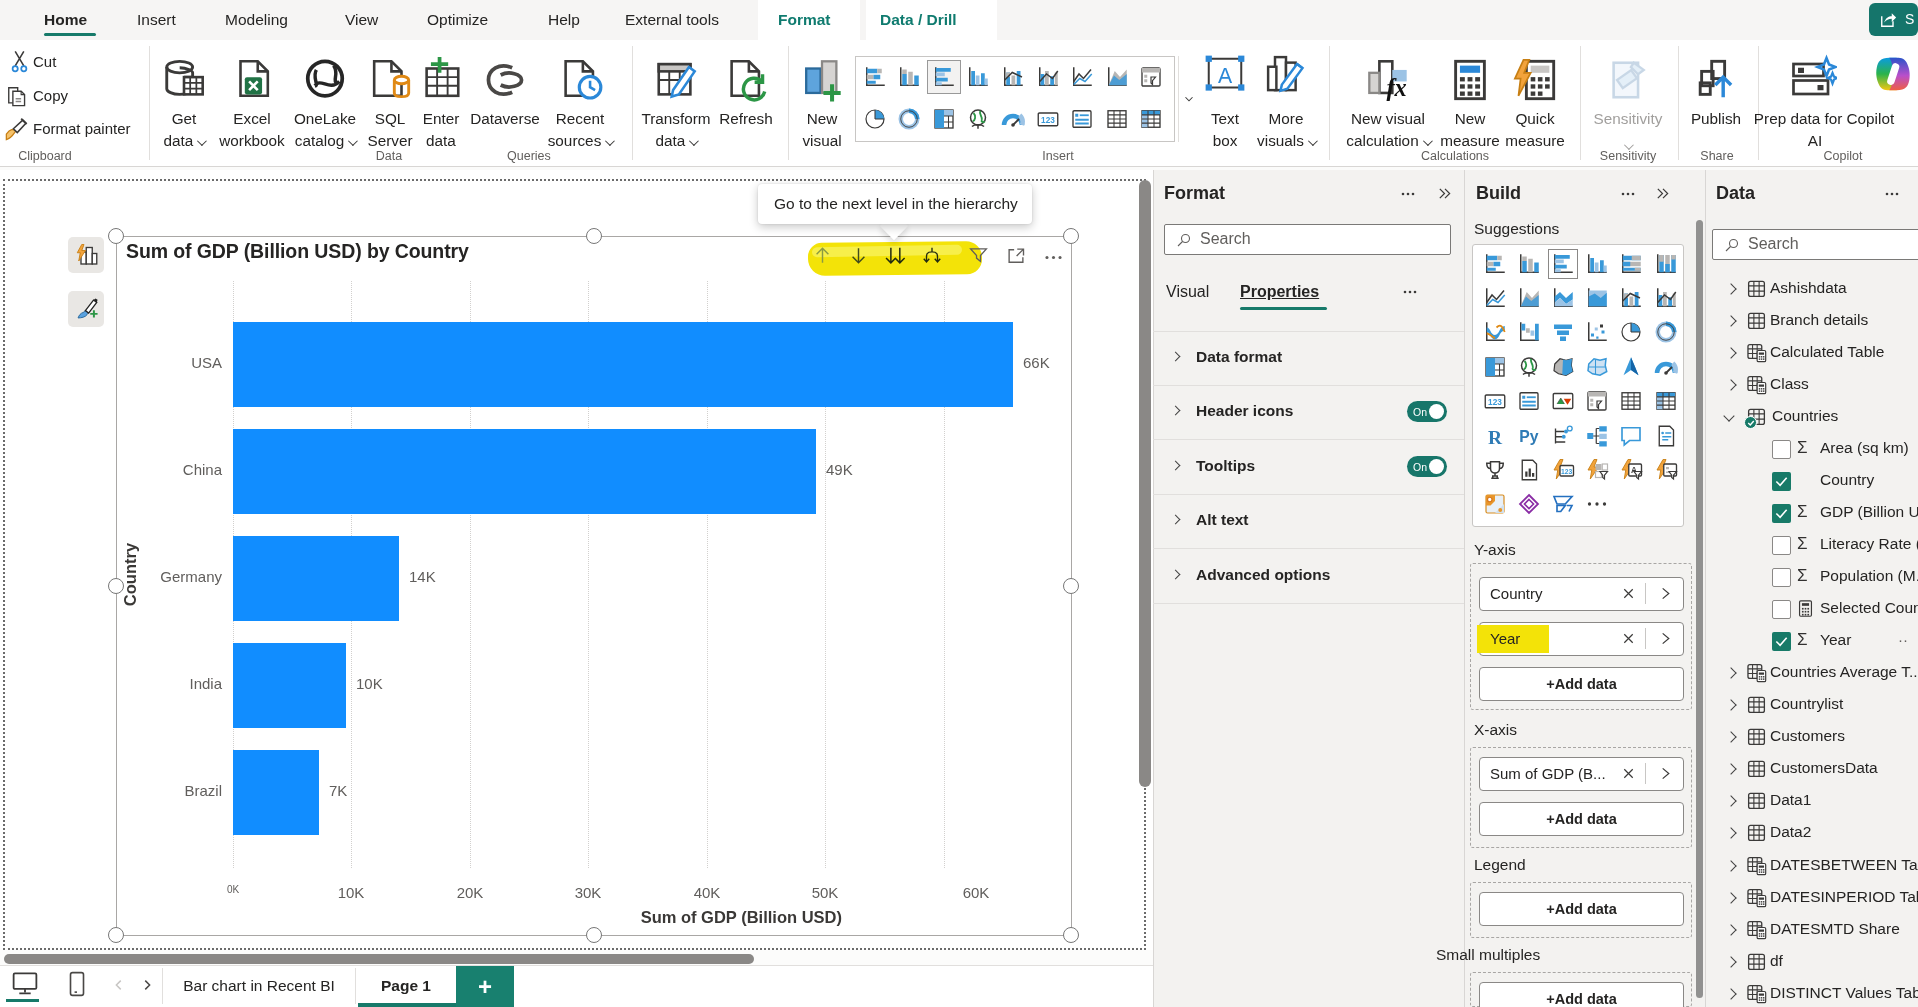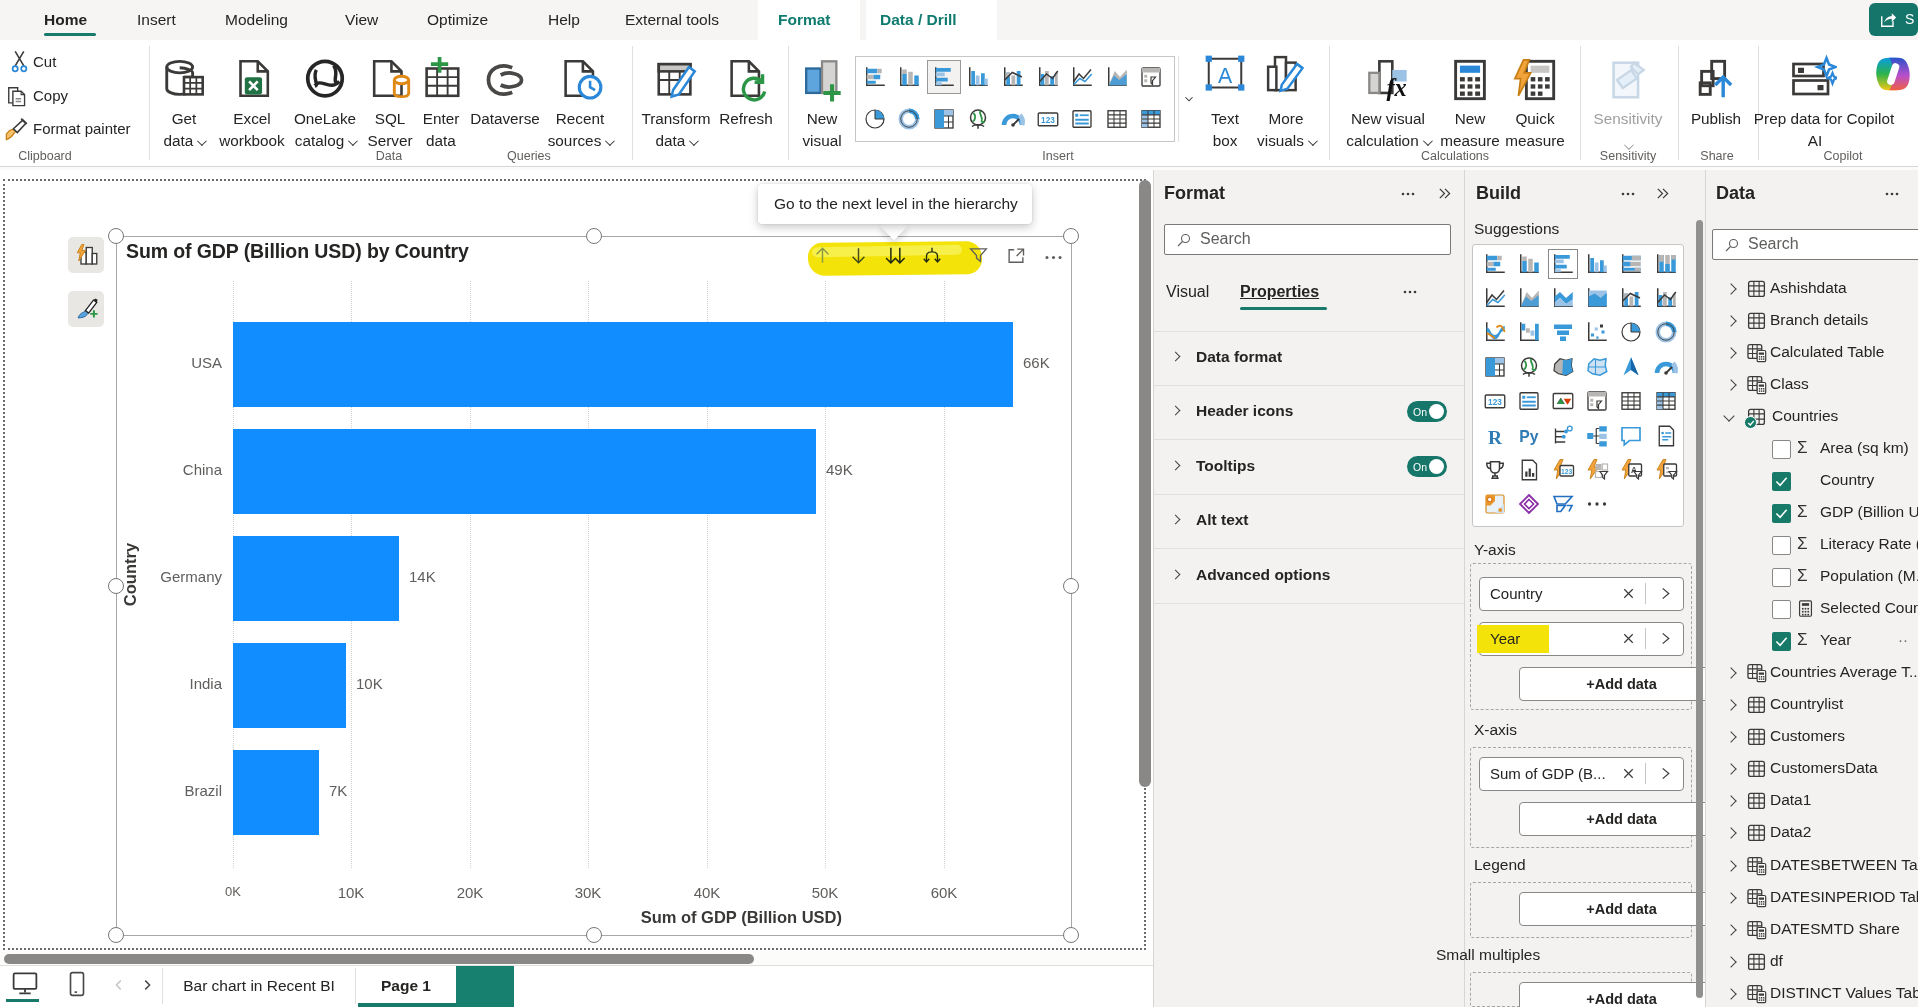--- a/index.html
+++ b/index.html
@@ -1,18 +1,18 @@
 <!DOCTYPE html>
 <html><head><meta charset="utf-8">
 <style>
 *{margin:0;padding:0;box-sizing:border-box;}
 html,body{width:1918px;height:1007px;overflow:hidden;background:#fff;
  font-family:"Liberation Sans",sans-serif;-webkit-font-smoothing:antialiased;}
 .ab{position:absolute;}
-.ctr{display:flex;align-items:center;justify-content:center;margin-left:40px;}
+.ctr{display:flex;align-items:center;justify-content:center;}
 .chevd{display:inline-block;width:7px;height:7px;border-right:1.6px solid #3b3a39;border-bottom:1.6px solid #3b3a39;transform:rotate(45deg) translateY(-2px);margin-left:4px;}
 .tr-chev{display:block;width:8px;height:8px;border-right:1.6px solid #424242;border-top:1.6px solid #424242;transform:rotate(45deg);}
 .tr-chev-open{display:block;width:8px;height:8px;border-right:1.6px solid #424242;border-bottom:1.6px solid #424242;transform:rotate(45deg);}
 .addbtn{background:#fff;border:1px solid #8a8886;border-radius:4px;font-size:14.5px;font-weight:700;color:#252423;}
 .toggle{width:40px;height:21px;background:#17766a;border-radius:11px;color:#fff;font-size:10.5px;display:flex;align-items:center;}
 .toggle .knob{width:15px;height:15px;background:#fff;border-radius:50%;position:absolute;right:3px;top:3px;}
 </style>
 </head><body>
 <div class="ab" style="left:0px;top:0px;width:1918px;height:40px;background:#f6f5f4;"></div>
 <div class="ab" style="left:758px;top:0px;width:102px;height:40px;background:#fff;"></div>
@@ -432,27 +432,27 @@
 <div class="ab" style="left:826px;top:461px;font-size:15px;color:#605e5c;font-weight:400;white-space:nowrap;">49K</div>
 <div class="ab" style="left:64px;top:568px;width:158px;text-align:right;font-size:15px;color:#605e5c;">Germany</div>
 <div class="ab" style="left:233px;top:536px;width:166px;height:85px;background:#118DFF;"></div>
 <div class="ab" style="left:409px;top:568px;font-size:15px;color:#605e5c;font-weight:400;white-space:nowrap;">14K</div>
 <div class="ab" style="left:64px;top:675px;width:158px;text-align:right;font-size:15px;color:#605e5c;">India</div>
 <div class="ab" style="left:233px;top:643px;width:113px;height:85px;background:#118DFF;"></div>
 <div class="ab" style="left:356px;top:675px;font-size:15px;color:#605e5c;font-weight:400;white-space:nowrap;">10K</div>
 <div class="ab" style="left:64px;top:782px;width:158px;text-align:right;font-size:15px;color:#605e5c;">Brazil</div>
 <div class="ab" style="left:233px;top:750px;width:86px;height:85px;background:#118DFF;"></div>
 <div class="ab" style="left:329px;top:782px;font-size:15px;color:#605e5c;font-weight:400;white-space:nowrap;">7K</div>
-<div class="ab" style="left:33px;top:884px;width:400px;text-align:center;font-size:13px;color:#605e5c;font-weight:400;white-space:nowrap;">0K</div>
+<div class="ab" style="left:33px;top:884px;width:400px;text-align:center;font-size:10px;color:#605e5c;font-weight:400;white-space:nowrap;">0K</div>
 <div class="ab" style="left:151px;top:884px;width:400px;text-align:center;font-size:15px;color:#605e5c;font-weight:400;white-space:nowrap;">10K</div>
 <div class="ab" style="left:270px;top:884px;width:400px;text-align:center;font-size:15px;color:#605e5c;font-weight:400;white-space:nowrap;">20K</div>
 <div class="ab" style="left:388px;top:884px;width:400px;text-align:center;font-size:15px;color:#605e5c;font-weight:400;white-space:nowrap;">30K</div>
 <div class="ab" style="left:507px;top:884px;width:400px;text-align:center;font-size:15px;color:#605e5c;font-weight:400;white-space:nowrap;">40K</div>
 <div class="ab" style="left:625px;top:884px;width:400px;text-align:center;font-size:15px;color:#605e5c;font-weight:400;white-space:nowrap;">50K</div>
-<div class="ab" style="left:744px;top:884px;width:400px;text-align:center;font-size:15px;color:#605e5c;font-weight:400;white-space:nowrap;">60K</div>
+<div class="ab" style="left:776px;top:884px;width:400px;text-align:center;font-size:15px;color:#605e5c;font-weight:400;white-space:nowrap;">60K</div>
 <div class="ab" style="left:442px;top:908px;width:400px;text-align:right;font-size:16.5px;color:#3a3836;font-weight:700;white-space:nowrap;">Sum of GDP (Billion USD)</div>
 <div class="ab" style="left:55px;top:565px;width:150px;text-align:center;font-size:16.5px;color:#3a3836;font-weight:700;transform:rotate(-90deg);">Country</div>
 <div class="ab" style="left:1139px;top:180px;width:12px;height:607px;background:#8a8886;border-radius:6px;"></div>
 <div class="ab" style="left:0px;top:950px;width:1153px;height:15px;background:#fcfcfb;"></div>
 <div class="ab" style="left:4px;top:954px;width:750px;height:10px;background:#8a8886;border-radius:5px;"></div>
 <div class="ab" style="left:0px;top:965px;width:1918px;height:42px;background:#fff;border-top:1px solid #e1dfdd;"></div>
 <svg class="ab" style="left:10px;top:971px;" width="30" height="26" viewBox="0 0 32 32">
     <rect x="2" y="3" width="28" height="19" rx="1.5" fill="#fff" stroke="#3b3a39" stroke-width="2.2"></rect>
     <path d="M16 22 v4 M9 27.5 h14" stroke="#3b3a39" stroke-width="2.2"></path>
   </svg>

